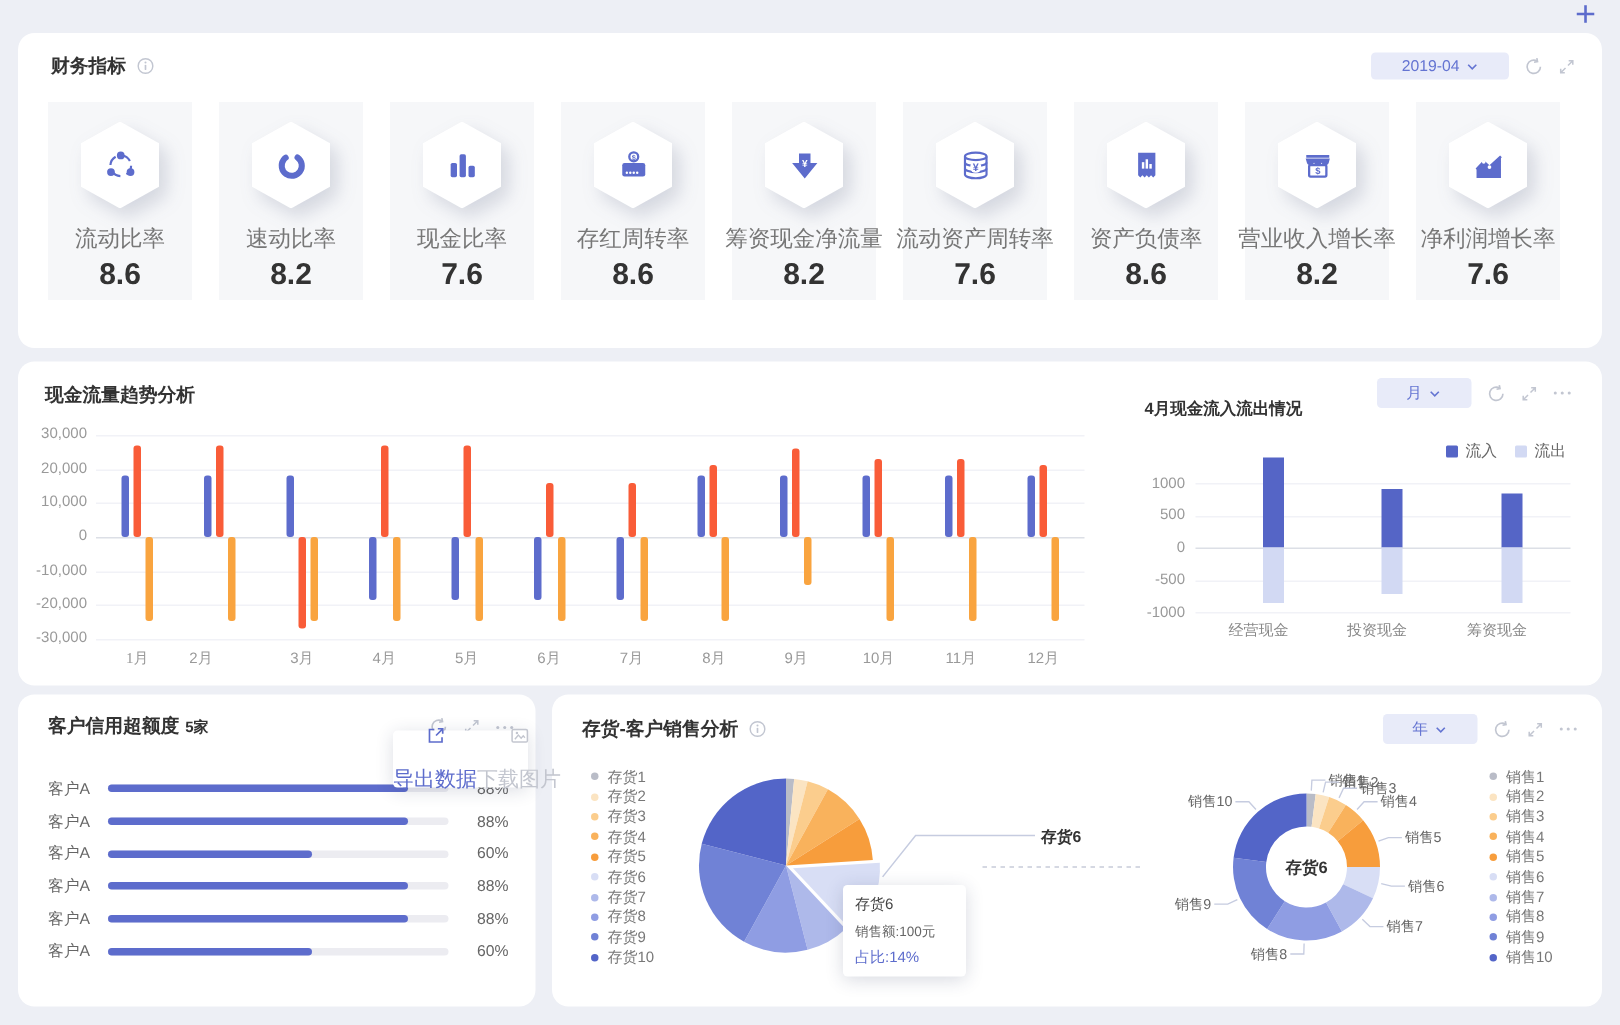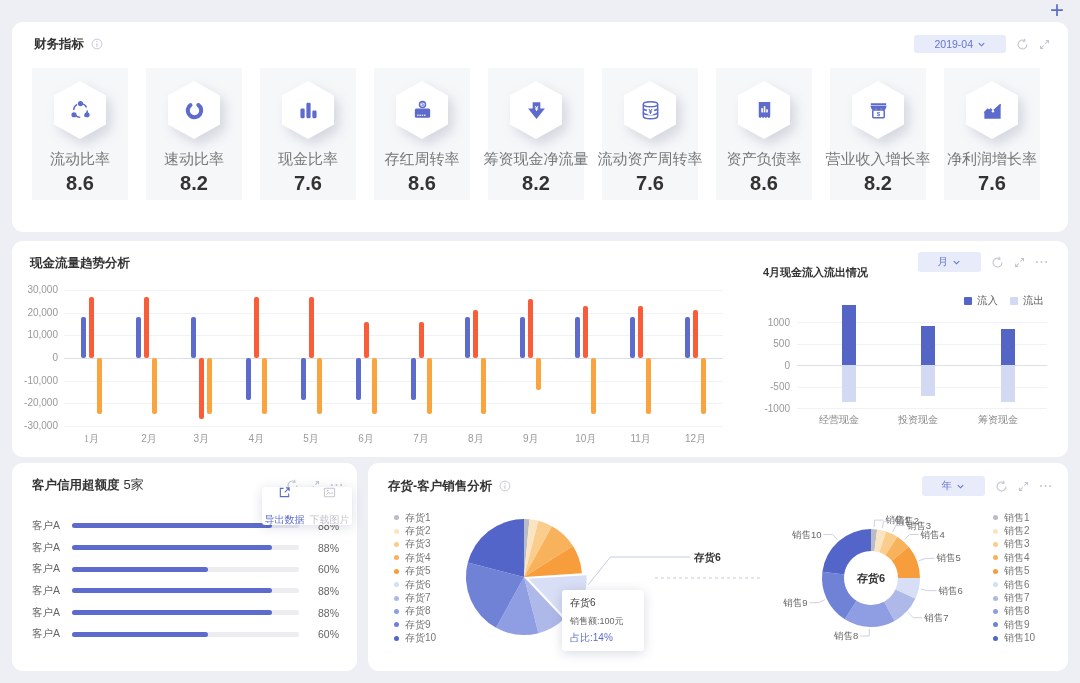--- a/index.html
+++ b/index.html
@@ -6,21 +6,21 @@
   .page{position:relative;width:1080px;height:683px;background:#edeff5;overflow:hidden;
         font-family:"Liberation Sans","DejaVu Sans",sans-serif;color:#333;}
   .panel{position:absolute;background:#fff;border-radius:11px;}
 
   .add-btn{position:absolute;top:-4px;right:16px;font-size:24px;font-weight:300;color:#5d6ccc;cursor:pointer;}
 
   
   .panel-head{position:absolute;left:0;right:0;top:0;display:flex;align-items:center;justify-content:space-between;padding:13px 18px 0 22px;}
   .head-left{display:flex;align-items:center;gap:7px;}
   .panel-title{font-size:12.5px;font-weight:bold;color:#333;}
-  .panel-count{font-size:13px;font-weight:normal;color:#333;margin-left:4px;}
+  .panel-count{font-size:10px;font-weight:bold;color:#333;margin-left:4px;}
   .head-right{display:flex;align-items:center;gap:10px;}
   .icon{display:inline-flex;align-items:center;color:#c2c6d1;line-height:0;}
   .pill{display:inline-flex;align-items:center;gap:4px;background:#e8ebf9;color:#6474d2;font-size:10.5px;
         padding:3px 20px;border-radius:3px;cursor:pointer;}
   .pill .icon{color:#6474d2;}
 
   
   .cards{position:absolute;left:20px;top:46px;display:flex;gap:18px;}
   .metric-card{width:96px;height:132px;background:#f6f7f9;display:flex;flex-direction:column;align-items:center;}
   .hex-wrap{margin-top:13px;filter:drop-shadow(5px 6px 6px rgba(60,70,110,0.18));}
@@ -49,21 +49,21 @@
   
   .credit-rows{position:absolute;left:20px;right:18px;top:52px;}
   .credit-row{display:flex;align-items:center;height:21.7px;}
   .credit-label{width:32px;font-size:10.5px;color:#666;}
   .credit-track{flex:1;height:5px;background:#ececf1;border-radius:3px;margin:0 12px 0 8px;position:relative;}
   .credit-fill{position:absolute;left:0;top:0;height:5px;border-radius:3px;background:#5d6ccc;}
   .credit-pct{width:28px;text-align:right;font-size:10.5px;color:#666;}
   .menu-popup{position:absolute;right:5px;top:24px;width:90px;height:38px;background:#fff;border-radius:3px;
               box-shadow:0 2px 12px rgba(40,50,90,.16);display:flex;z-index:10;}
   .menu-item{flex:1;display:flex;flex-direction:column;align-items:center;justify-content:center;gap:2px;cursor:pointer;}
-  .menu-item .lbl{font-size:10px;white-space:nowrap;margin-top:12px;}
+  .menu-item .lbl{font-size:14px;white-space:nowrap;margin-top:12px;}
   .menu-export{color:#5d6ccc;}
   .menu-download{color:#c3c6cf;}
   .menu-export .lbl{color:#5d6ccc;}
   .menu-download .lbl{color:#c3c6cf;}
 
   
   .dot-legend{position:absolute;display:flex;flex-direction:column;}
   .dot-item{display:flex;align-items:center;gap:6px;height:13.4px;font-size:10px;color:#777;cursor:pointer;}
   .dot{width:5px;height:5px;border-radius:50%;}
   .pie-callout{position:absolute;left:326px;top:88px;font-size:10.5px;font-weight:bold;color:#333;}
@@ -267,21 +267,21 @@
         <div class="gridline" style="top: 90.7px;"></div>
         <div class="gridline" style="top: 113.3px;"></div>
         <div class="gridline" style="top: 136px;"></div>
         <div class="vbar" style="left: 17px; width: 5px; background: rgb(93, 108, 204); height: 40.8px; top: 27.2px;"></div>
         <div class="vbar" style="left: 25px; width: 5px; background: rgb(249, 92, 56); height: 61.2px; top: 6.8px;"></div>
         <div class="vbar" style="left: 33px; width: 5px; background: rgb(249, 164, 63); height: 55.5px; top: 68px;"></div>
         <div class="xlab" style="left: 7.5px; font-family: Liberation Serif, serif;">1月</div>
         <div class="vbar" style="left: 71.9px; width: 5px; background: rgb(93, 108, 204); height: 40.8px; top: 27.2px;"></div>
         <div class="vbar" style="left: 79.9px; width: 5px; background: rgb(249, 92, 56); height: 61.2px; top: 6.8px;"></div>
         <div class="vbar" style="left: 87.9px; width: 5px; background: rgb(249, 164, 63); height: 55.5px; top: 68px;"></div>
-        <div class="xlab" style="left: 65px;">2月</div>
+        <div class="xlab" style="left: 50px;">2月</div>
         <div class="vbar" style="left: 126.8px; width: 5px; background: rgb(93, 108, 204); height: 40.8px; top: 27.2px;"></div>
         <div class="vbar" style="left: 134.8px; width: 5px; background: rgb(249, 92, 56); height: 61.2px; top: 68px;"></div>
         <div class="vbar" style="left: 142.8px; width: 5px; background: rgb(249, 164, 63); height: 55.5px; top: 68px;"></div>
         <div class="xlab" style="left: 117.3px;">3月</div>
         <div class="vbar" style="left: 181.7px; width: 5px; background: rgb(93, 108, 204); height: 41.9px; top: 68px;"></div>
         <div class="vbar" style="left: 189.7px; width: 5px; background: rgb(249, 92, 56); height: 61.2px; top: 6.8px;"></div>
         <div class="vbar" style="left: 197.7px; width: 5px; background: rgb(249, 164, 63); height: 55.5px; top: 68px;"></div>
         <div class="xlab" style="left: 172.2px;">4月</div>
         <div class="vbar" style="left: 236.6px; width: 5px; background: rgb(93, 108, 204); height: 41.9px; top: 68px;"></div>
         <div class="vbar" style="left: 244.6px; width: 5px; background: rgb(249, 92, 56); height: 61.2px; top: 6.8px;"></div>

